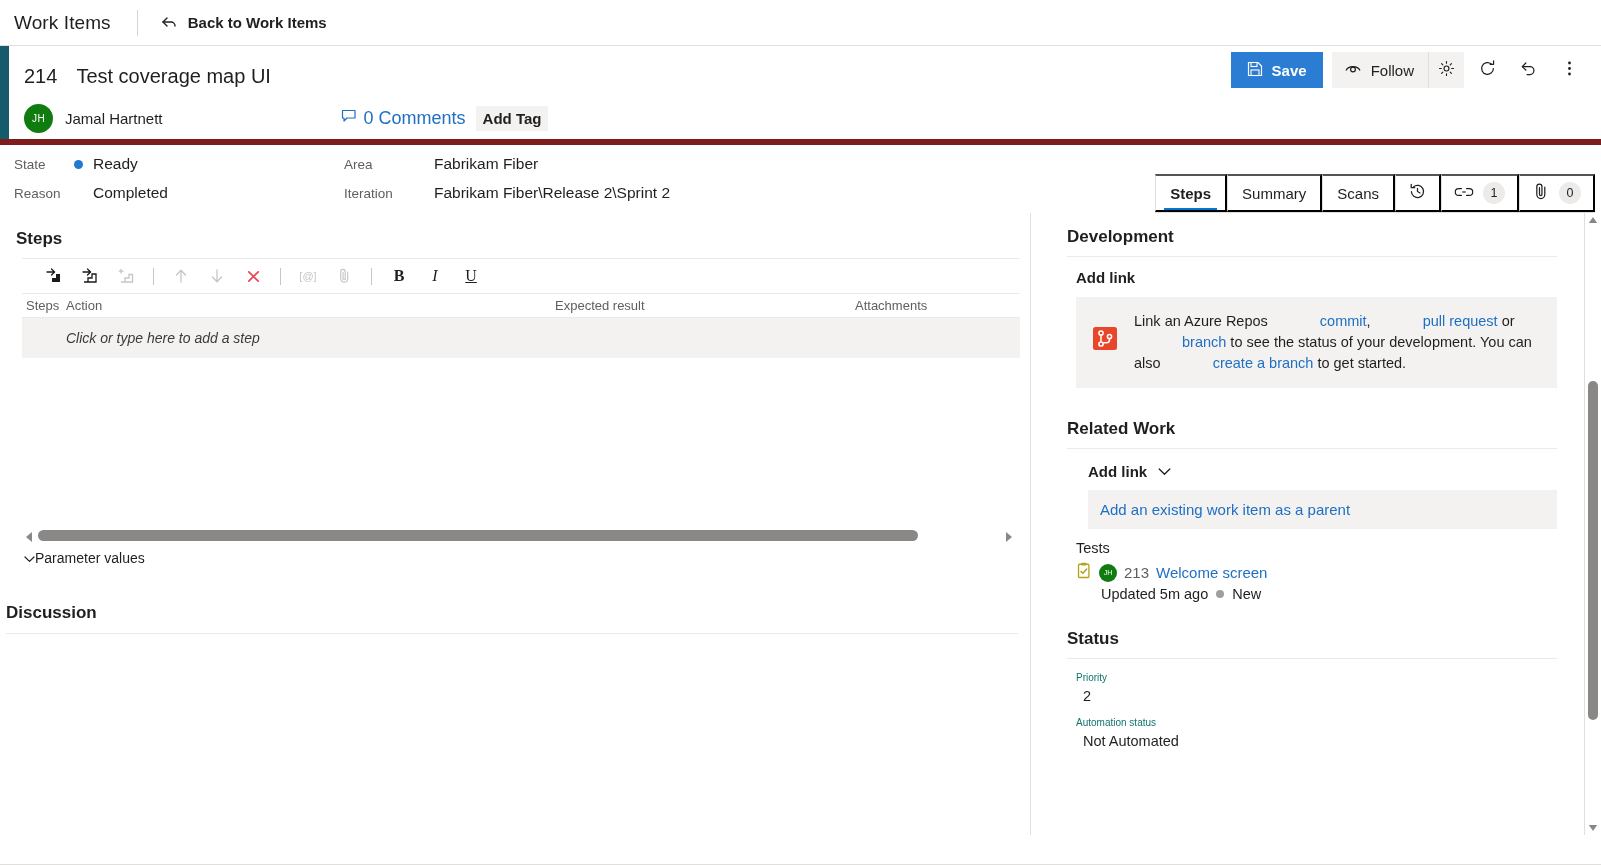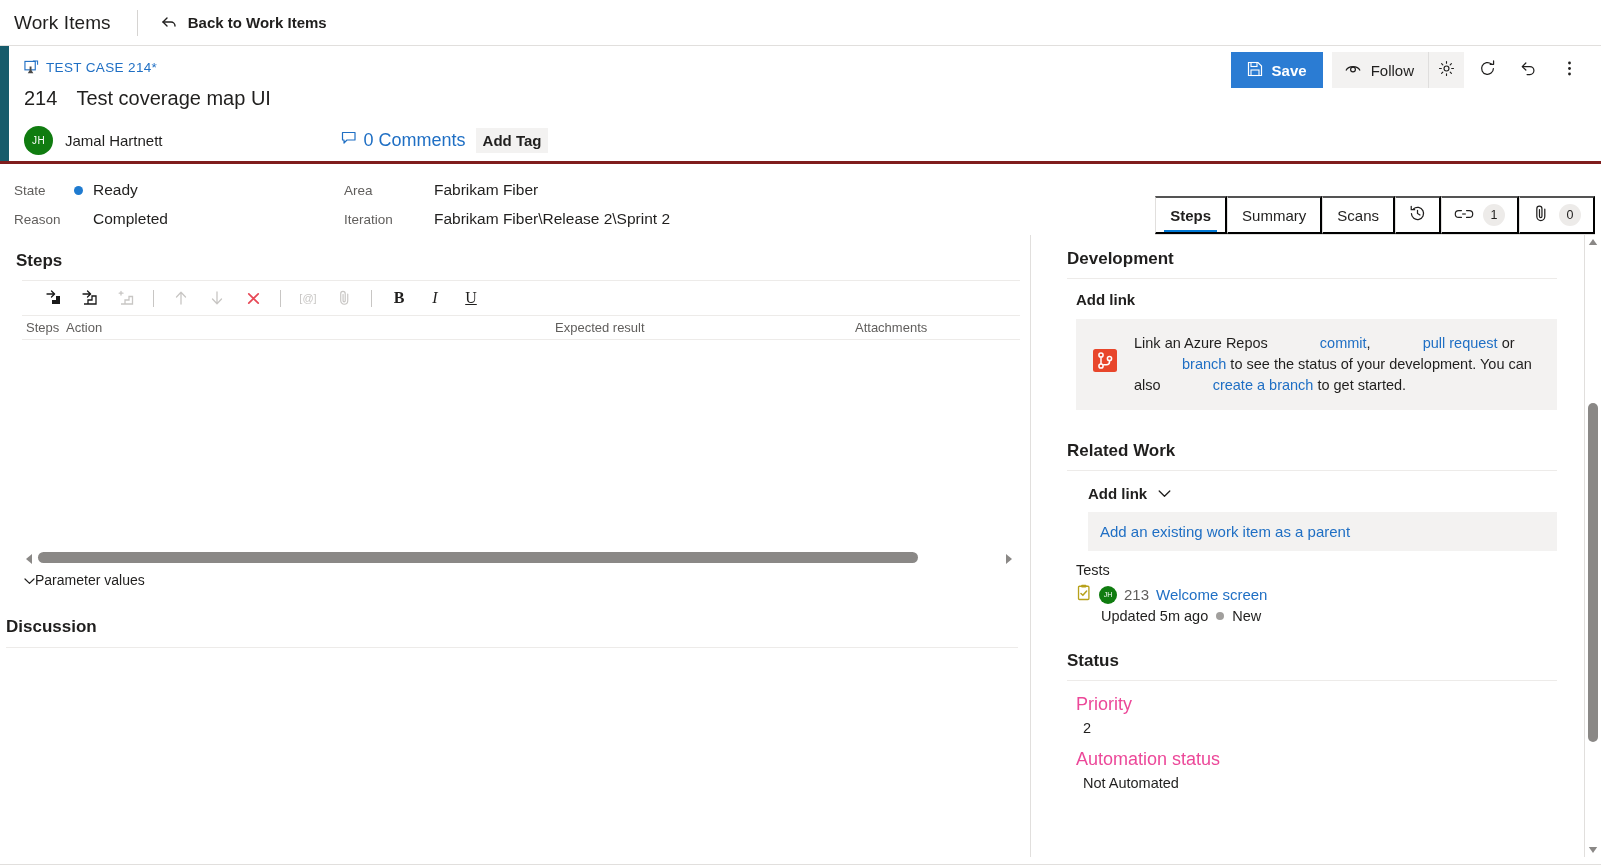--- a/index.html
+++ b/index.html
@@ -82,24 +82,24 @@
     border-left:1px solid #dfdedd;
   }
   .icon-btn {
     border:none; background:transparent; cursor:pointer;
     width:36px; height:36px; display:flex; align-items:center; justify-content:center;
     margin-left:5px;
   }
 
   
   .fields {
-    border-top:3px solid #7f1d1d;
+    border-top:6px solid #7f1d1d;
     background:#fff;
     height:74px;
-    display:flex; align-items:center;
+    display:flex; align-items:flex-start;
     padding-top:10px; padding-left:14px;
     position:relative;
   }
   .field-col { display:grid; grid-template-columns:auto auto; row-gap:11px; }
   .field-label {
     font-size:13.5px; color:#605e5c; padding-top:2px;
   }
   .field-value { font-size:15.5px; color:#201f1e; display:flex; align-items:center; gap:10px; }
   .col-1 { grid-template-columns: 60px 1fr; width:325px; }
   .col-2 { grid-template-columns: 90px 1fr; }
@@ -181,21 +181,21 @@
     background:#8a8886; border-radius:6px; cursor:grab;
   }
 
   .param-values {
     position:absolute; left:24px; top:337px;
     display:flex; align-items:center; 
     font-size:14px; color:#201f1e; cursor:pointer;
   }
 
   
-  .discussion { position:absolute; left:0; top:382px; width:1024px; }
+  .discussion { position:absolute; left:0; top:390px; width:1024px; }
   .disc-title { font-size:17px; font-weight:bold; padding-left:6px; }
   .disc-rule { border-bottom:1px solid #edebe9; margin:10px 6px 0 6px; }
   .disc-row { display:flex; gap:17px; padding:16px 6px 0 16px; }
   .disc-avatar {
     width:44px; height:44px; border-radius:50%; background:#43184a;
     color:#e9d8ee; display:flex; align-items:center; justify-content:center;
     font-size:15px; flex:0 0 auto;
   }
   .disc-input {
     flex:1; height:92px; border:1px solid #c8c6c4; background:#fff;
@@ -233,21 +233,21 @@
   }
   .test-id { font-size:15px; color:#605e5c; }
   .test-name { font-size:15px; color:#1f6fc4; cursor:pointer; }
   .test-sub {
     font-size:14.5px; color:#201f1e; margin-left:34px; margin-top:3px;
     display:flex; align-items:center; gap:8px;
   }
   .gray-dot { width:8px; height:8px; border-radius:50%; background:#a19f9d; display:inline-block; }
 
   .status-field { margin-left:9px; }
-  .sf-label { font-size:18px; color:#ec4899; margin-top:13px; }
+  .sf-label { font-size:10px; color:#0f766e; margin-top:13px; }
   .sf-value { font-size:14.5px; color:#201f1e; margin-top:5px; padding-left:7px; }
 
   
   .vscroll {
     position:absolute; right:0; top:0; width:16px; height:100%;
     background:#fff; display:flex; flex-direction:column; align-items:center;
   }
   .vs-arrow { height:14px; display:flex; align-items:center; justify-content:center; width:16px; }
   .vs-track { flex:1; width:16px; position:relative; }
   .vs-thumb {
@@ -273,30 +273,20 @@
           </svg>
       </span>
       <span>Back to Work Items</span>
     </div>
   </div>
 
   <div class="wi-wrap">
     <div class="accent-bar"></div>
 
     <div class="wi-header">
-      <div class="wi-type-row">
-        <span class="wi-type-icon">
-          <svg width="15" height="15" viewBox="0 0 16 16">
-            <rect x="1" y="1.5" width="11" height="9" fill="none" stroke="#1f6fc4" stroke-width="1.2"></rect>
-            <path d="M6 7 L6 11 L4 14 H10 L8 11 L8 7 Z" fill="#4a4a4a"></path>
-            <path d="M9.5 1 L14.5 1 L14.5 5" fill="none" stroke="#1f6fc4" stroke-width="1.1"></path>
-          </svg>
-        </span>
-        <span class="wi-type-text">TEST CASE 214*</span>
-      </div>
 
       <div class="wi-title-row">
         <span class="wi-id">214</span>
         <span class="wi-title">Test coverage map UI</span>
       </div>
 
       <div class="wi-meta-row">
         <span class="avatar">
           <span>JH</span>
         </span>
@@ -505,20 +495,21 @@
           </button>
       </div>
 
       <div class="steps-table">
         <div class="steps-thead">
           <div class="th-steps">Steps</div>
           <div class="th-action">Action</div>
           <div class="th-expected">Expected result</div>
           <div class="th-attach">Attachments</div>
         </div>
+        <div class="steps-empty-row">Click or type here to add a step</div>
       </div>
 
       <div class="hscroll">
         <span class="hs-arrow">
           <svg width="10" height="12" viewBox="0 0 10 12">
               <path d="M8 1 L2 6 L8 11 Z" fill="#8a8886"></path>
             </svg>
         </span>
         <span class="hs-track">
           <span class="hs-thumb"></span>

